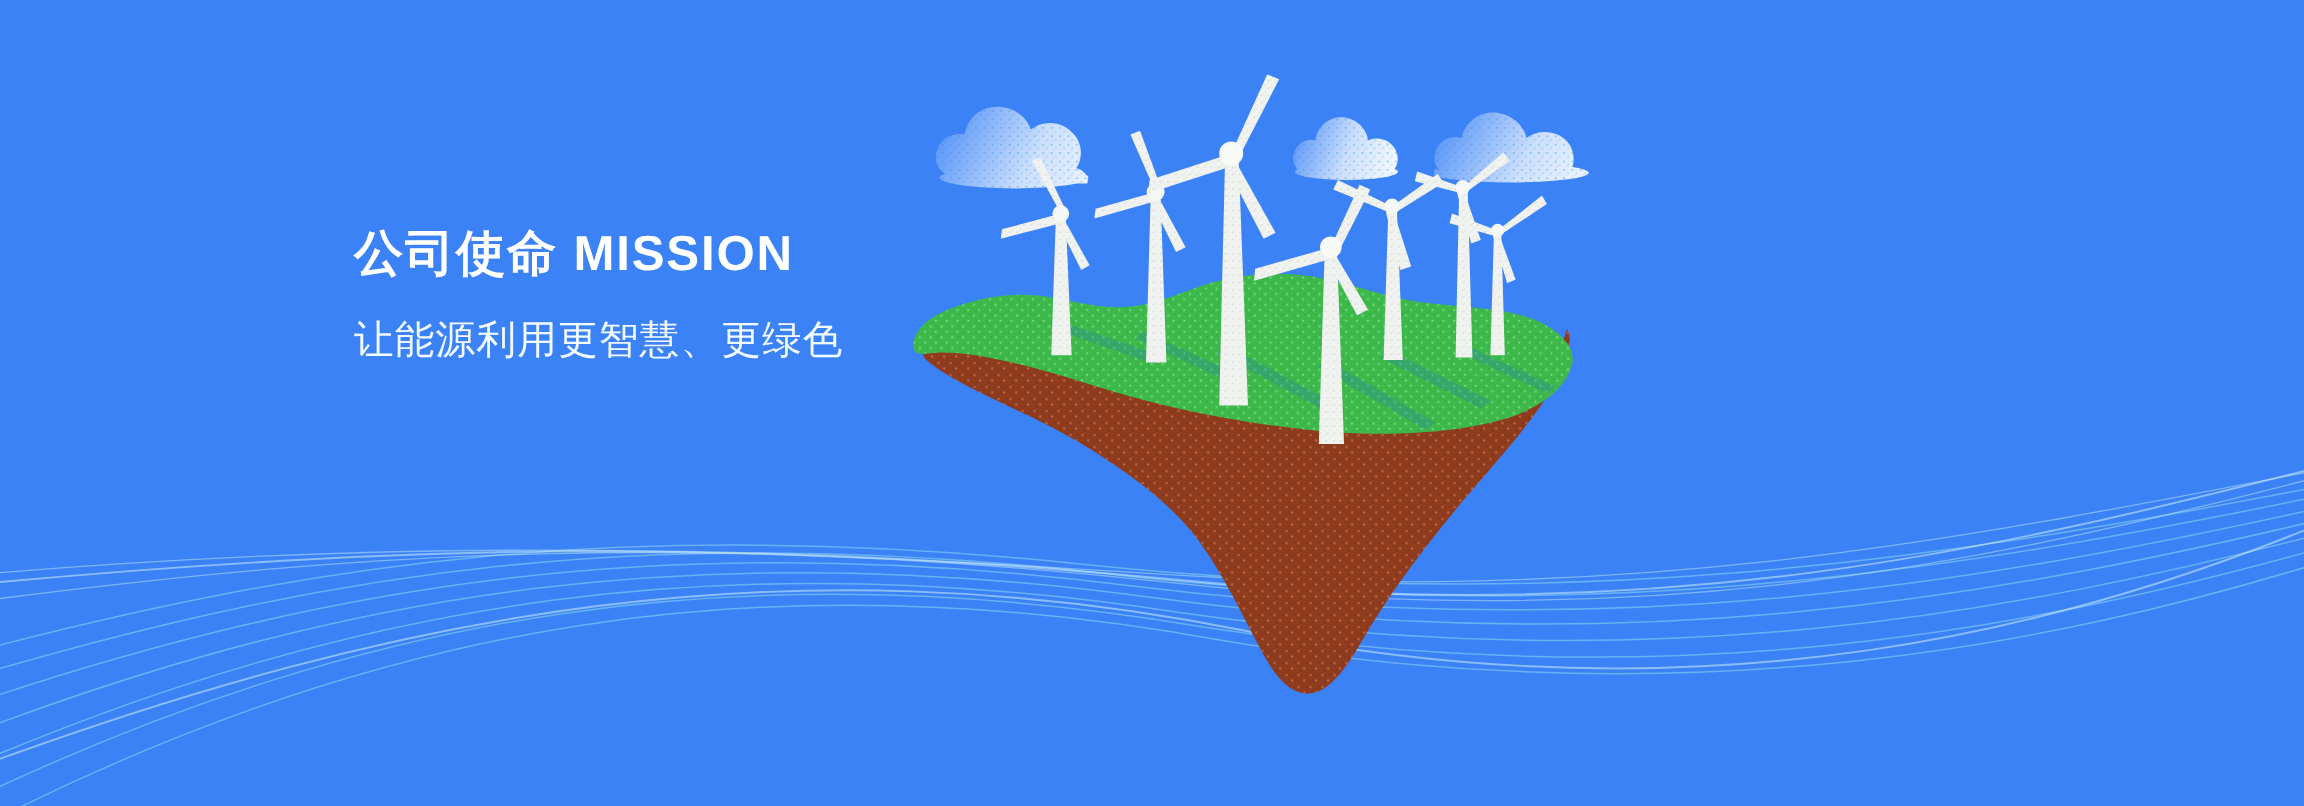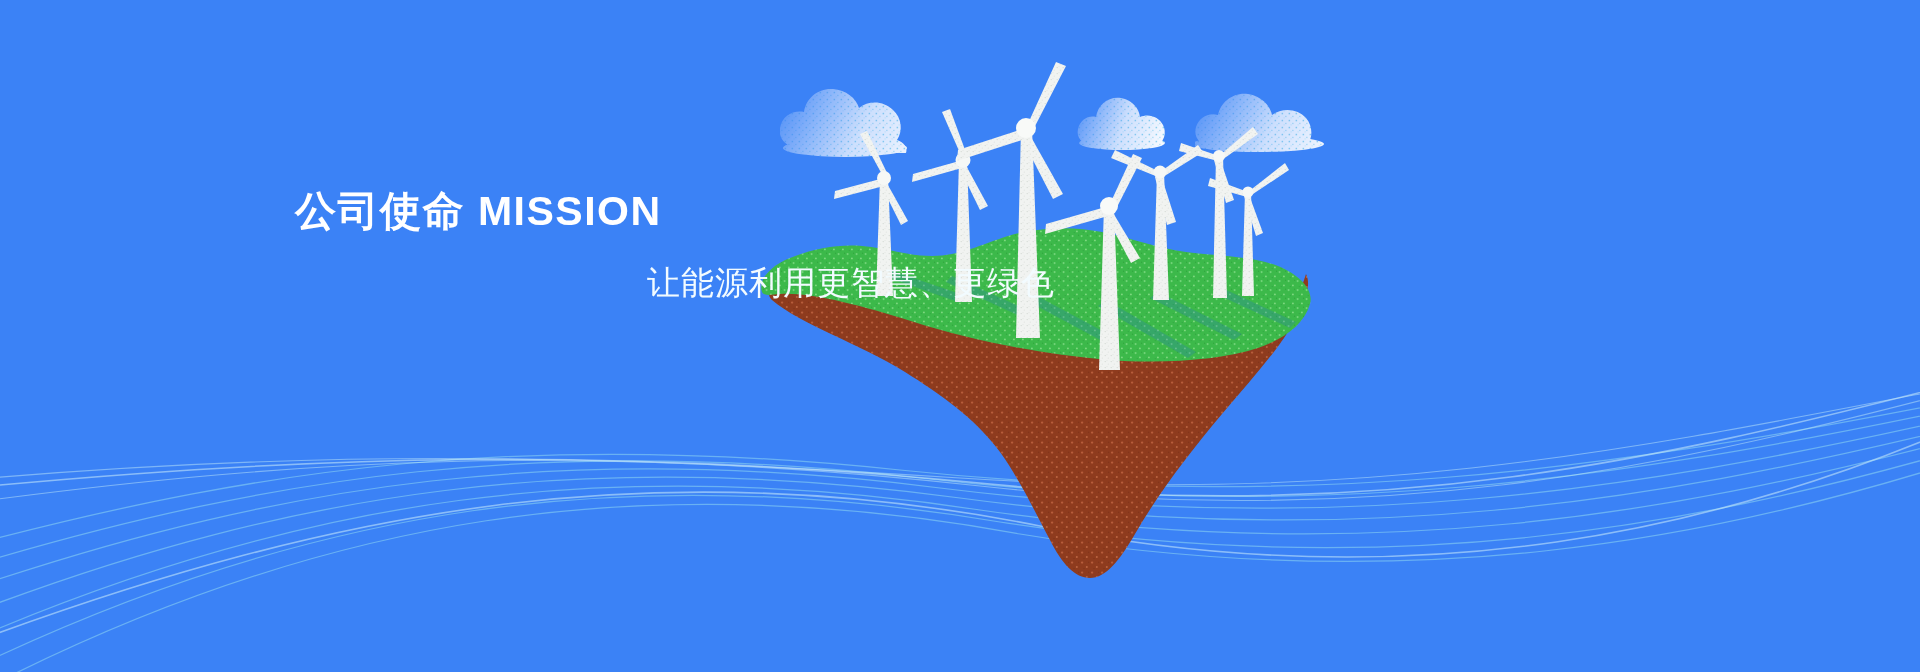--- a/index.html
+++ b/index.html
@@ -23,21 +23,21 @@
     z-index:5;
   }
   #title{
     font-size:41px;font-weight:bold;color:#ffffff;
     letter-spacing:1.5px;line-height:1.15;margin:0;
     white-space:nowrap;
   }
   #subtitle{
     font-size:33px;font-weight:400;color:#f2fbff;
     letter-spacing:1px;line-height:1.2;margin:0;
-    margin-top:28px;white-space:nowrap;text-align:right;
+    margin-top:28px;white-space:nowrap;
   }
 </style>
 </head>
 <body>
 
 <div id="banner">
 
   <svg id="wave-svg" viewBox="0 0 1920 672" preserveAspectRatio="none">
     <defs>
       <g id="wavebundle">

